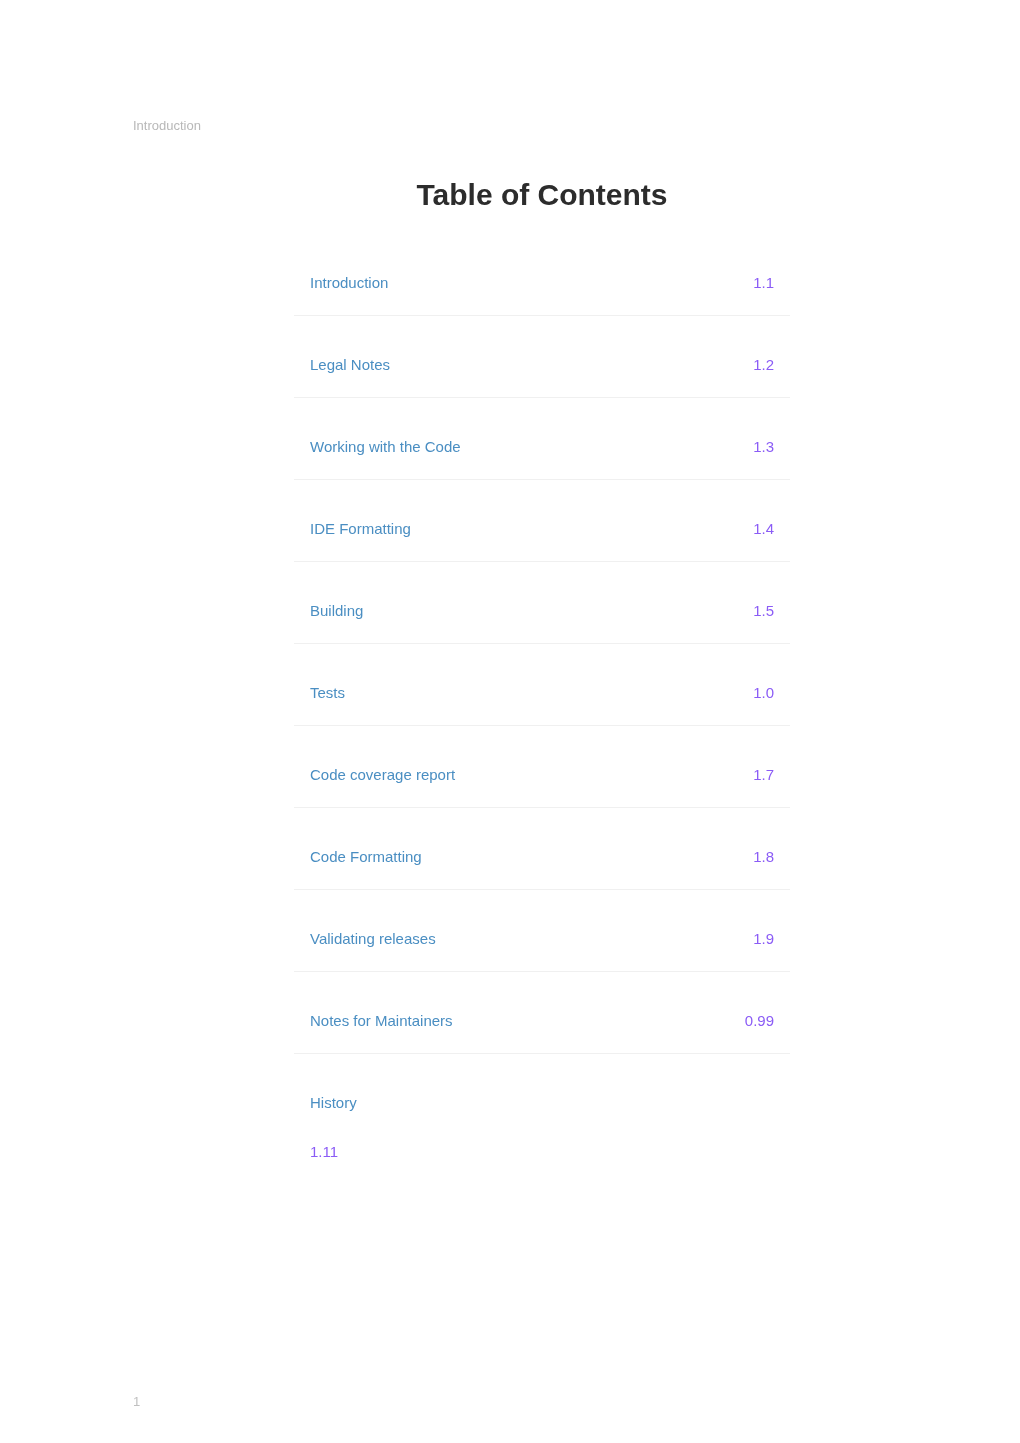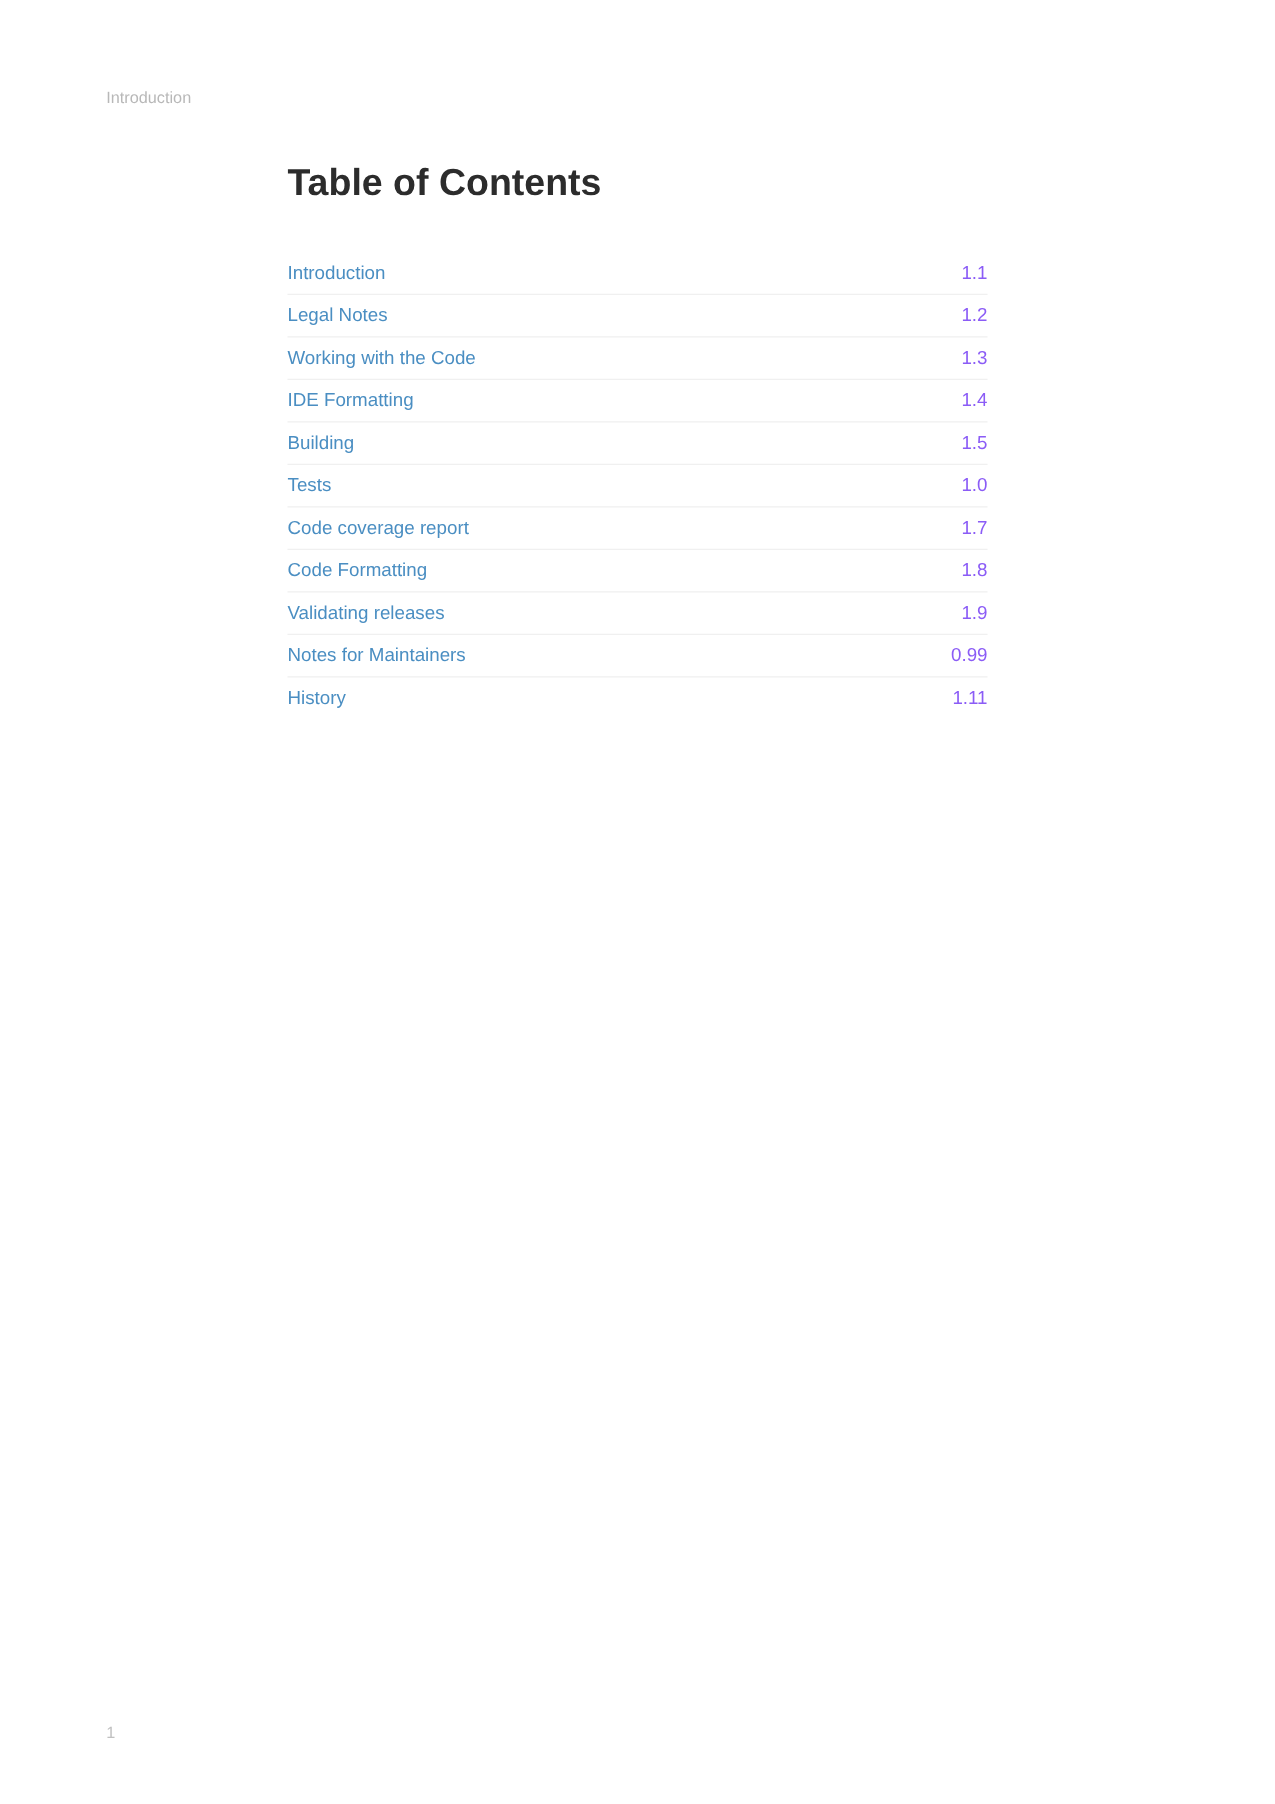--- a/index.html
+++ b/index.html
@@ -1,16 +1,16 @@
 <!DOCTYPE html>
 <html><head>
   <meta charset="utf-8">
   <style>
     * {
-      margin: 0;
+      margin: 16px;
       padding: 0;
       box-sizing: border-box;
     }
     body {
       font-family: -apple-system, BlinkMacSystemFont, "Segoe UI", Helvetica, Arial, sans-serif;
       background: #ffffff;
       width: 1020px;
       height: 1443px;
       position: relative;
       color: #333;
@@ -22,38 +22,40 @@
       font-size: 13px;
       color: #b8b8b8;
       font-weight: 400;
     }
     .content {
       width: 560px;
       margin: 0 auto;
       padding-top: 130px;
     }
     .title {
+      text-align: center;
       font-size: 30px;
       font-weight: 700;
       color: #2c2c2c;
       margin-bottom: 38px;
     }
     .toc-list {
       list-style: none;
     }
     .toc-item {
       display: flex;
       justify-content: space-between;
       align-items: baseline;
       padding: 8px 0;
       border-bottom: 1px solid #f0f0f0;
       font-size: 15px;
     }
     .toc-item:last-child {
       border-bottom: none;
+      flex-direction: column;
     }
     .toc-link {
       color: #4a8ec2;
       text-decoration: none;
       cursor: pointer;
     }
     .toc-number {
       color: #8b5cf6;
       font-size: 15px;
     }

